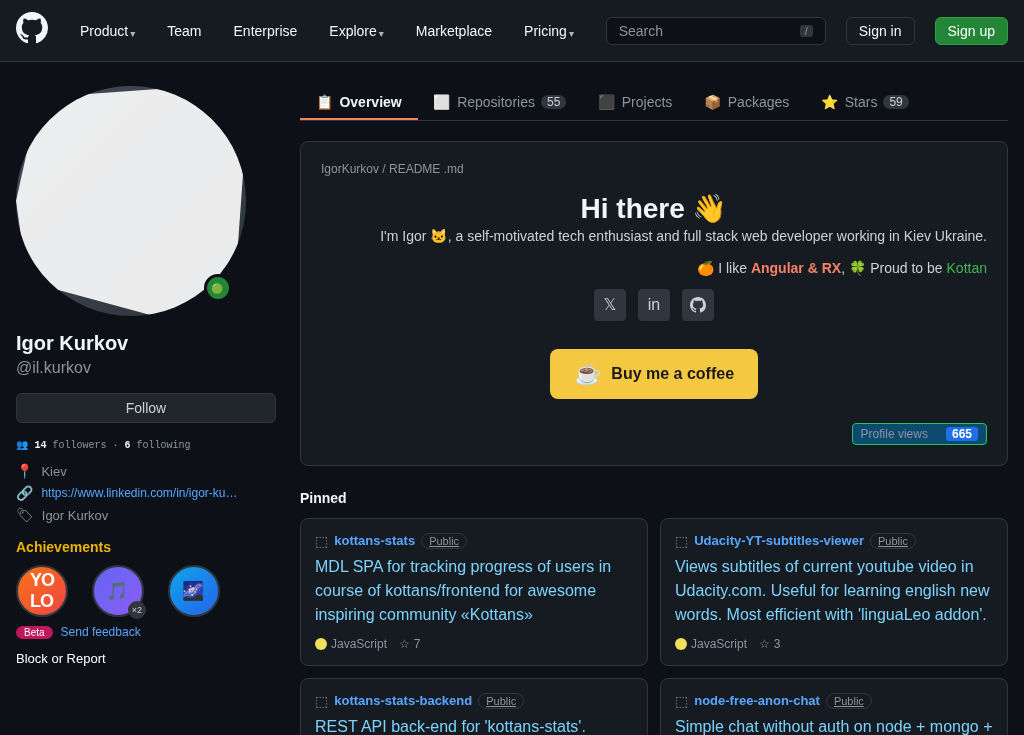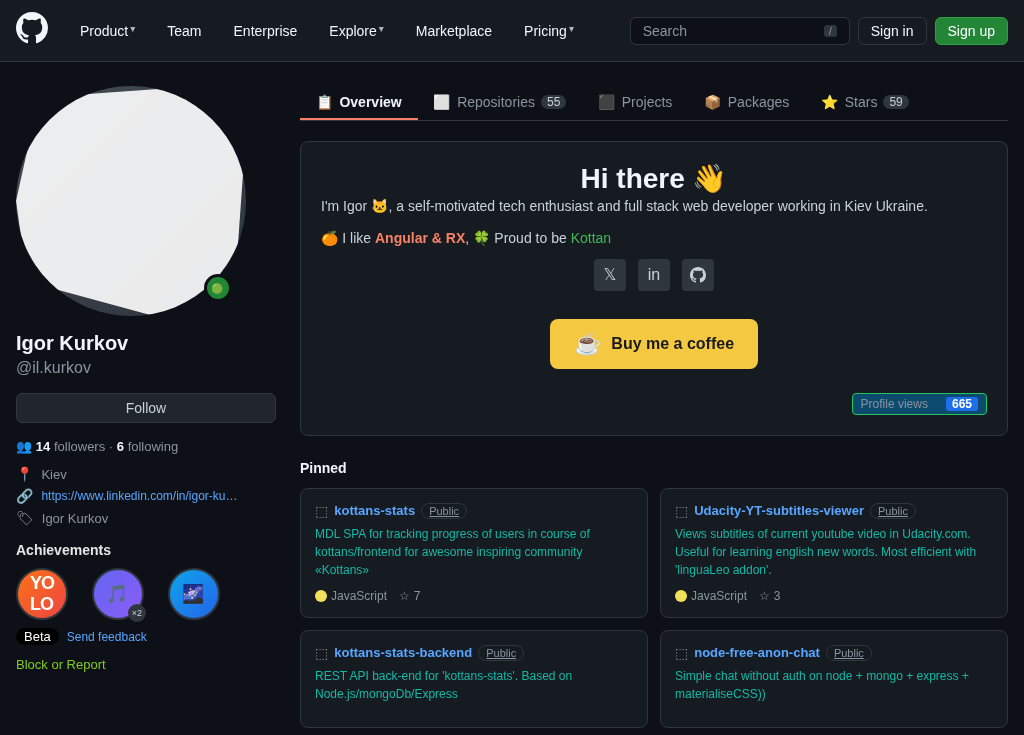--- a/index.html
+++ b/index.html
@@ -27,33 +27,33 @@
       margin-right: 8px;
     }
     .nav-link {
       color: #f0f6fc;
       font-size: 14px;
       font-weight: 500;
       text-decoration: none;
       padding: 4px 8px;
       border-radius: 6px;
       display: flex;
-      align-items: flex-start;
+      align-items: flex-end;
       gap: 2px;
       cursor: pointer;
     }
     .nav-caret {
       font-size: 10px;
       opacity: 0.7;
     }
     .navbar-right {
       margin-left: auto;
       display: flex;
       align-items: center;
-      gap: 8px;
+      gap: 20px;
     }
     .search-box {
       background: #0d1117;
       border: 1px solid #30363d;
       border-radius: 6px;
       padding: 5px 12px;
       color: #8b949e;
       font-size: 14px;
       width: 220px;
       display: flex;
@@ -162,44 +162,45 @@
       border: 1px solid #30363d;
       border-radius: 6px;
       color: #c9d1d9;
       padding: 6px 16px;
       font-size: 14px;
       font-weight: 500;
       cursor: pointer;
       margin-bottom: 16px;
     }
     .followers-line {
-      font-size: 13px;
+      font-size: 10px;
       color: #8b949e;
       margin-bottom: 12px;
+      font-family: Liberation Mono, monospace;
     }
     .followers-line strong {
       color: #f0f6fc;
       font-weight: 600;
     }
     .profile-detail {
       display: flex;
       align-items: center;
       gap: 8px;
       font-size: 13px;
       color: #8b949e;
       margin-bottom: 6px;
     }
     .profile-detail .icon { font-size: 14px; }
     .achievements-section {
       margin-top: 16px;
     }
     .achievements-title {
       font-size: 14px;
       font-weight: 600;
-      color: #e5e5e5;
+      color: #eab308;
       margin-bottom: 10px;
     }
     .achievements-row {
       display: flex;
       gap: 24px;
       align-items: center;
       margin-bottom: 8px;
     }
     .achievement-badge {
       width: 52px;
@@ -228,35 +229,35 @@
       color: #c9d1d9;
     }
     .badge-galaxy { background: linear-gradient(135deg, #0ea5e9, #2563eb); }
     .beta-row {
       display: flex;
       align-items: center;
       gap: 8px;
       margin-top: 4px;
     }
     .beta-badge {
-      background: #000000;
+      background: #be185d;
       border-radius: 12px;
       padding: 1px 8px;
-      font-size: 13px;
+      font-size: 10px;
       color: #fff;
     }
     .feedback-link {
       color: #58a6ff;
       font-size: 12px;
       text-decoration: none;
     }
     .block-report {
       margin-top: 12px;
       font-size: 13px;
-      color: #84cc16;
+      color: #ffffff;
       cursor: pointer;
     }
 
     
     .main-content {
       flex: 1;
       min-width: 0;
     }
 
     
@@ -303,21 +304,21 @@
       color: #8b949e;
       margin-bottom: 16px;
     }
     .readme-title {
       text-align: center;
       font-size: 28px;
       font-weight: 700;
       color: #f0f6fc;
     }
     .readme-desc {
-      text-align: left;
+      text-align: right;
       font-size: 14px;
       color: #c9d1d9;
       line-height: 1.7;
       margin-bottom: 8px;
     }
     .readme-desc .highlight { color: #f78166; font-weight: 600; }
     .readme-desc .kottan { color: #3fb950; }
     .buy-coffee-btn {
       background: #f5c842;
       border: none;
@@ -406,22 +407,22 @@
     }
     .repo-visibility {
       border: 1px solid #30363d;
       border-radius: 12px;
       padding: 1px 7px;
       font-size: 11px;
       color: #8b949e;
       text-decoration: underline;
     }
     .repo-desc {
-      font-size: 12px;
-      color: #14b8a6;
+      font-size: 16px;
+      color: #7dd3fc;
       line-height: 1.5;
       margin-bottom: 10px;
       min-height: 36px;
     }
     .repo-meta {
       display: flex;
       align-items: flex-start;
       gap: 12px;
       font-size: 12px;
       color: #8b949e;
@@ -565,20 +566,21 @@
         <span>Packages</span>
       </a>
       <a class="tab-item">
         <span>⭐</span>
         <span>Stars</span>
         <span class="tab-count">59</span>
       </a>
     </nav>
 
     <div class="readme-card">
+      <div class="readme-breadcrumb">IgorKurkov / README .md</div>
       <div class="readme-title">Hi there 👋</div>
 
       <div class="readme-desc">
         I'm Igor 🐱, a self-motivated tech enthusiast and full stack web developer working in Kiev Ukraine.
       </div>
       <div class="readme-desc">
         🍊 I like <span class="highlight">Angular &amp; RX</span>, 🍀 Proud to be <span class="kottan">Kottan</span>
       </div>
 
       <div class="social-icons">

